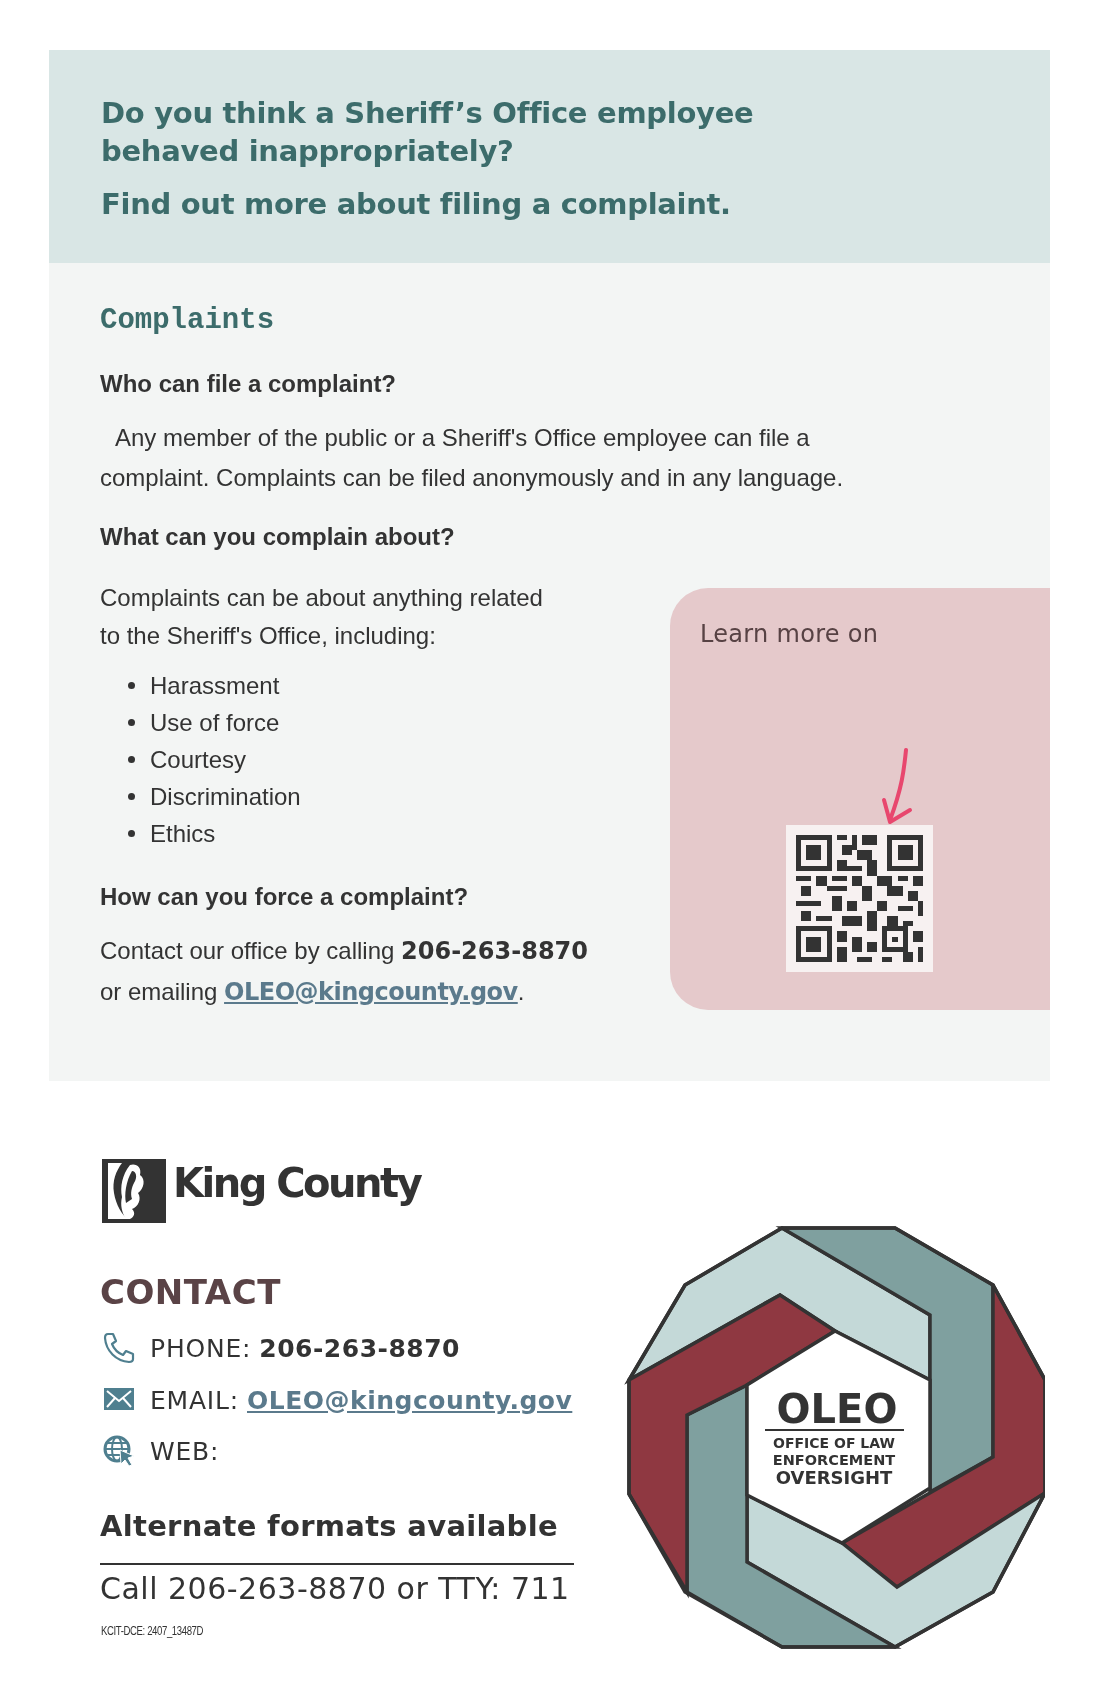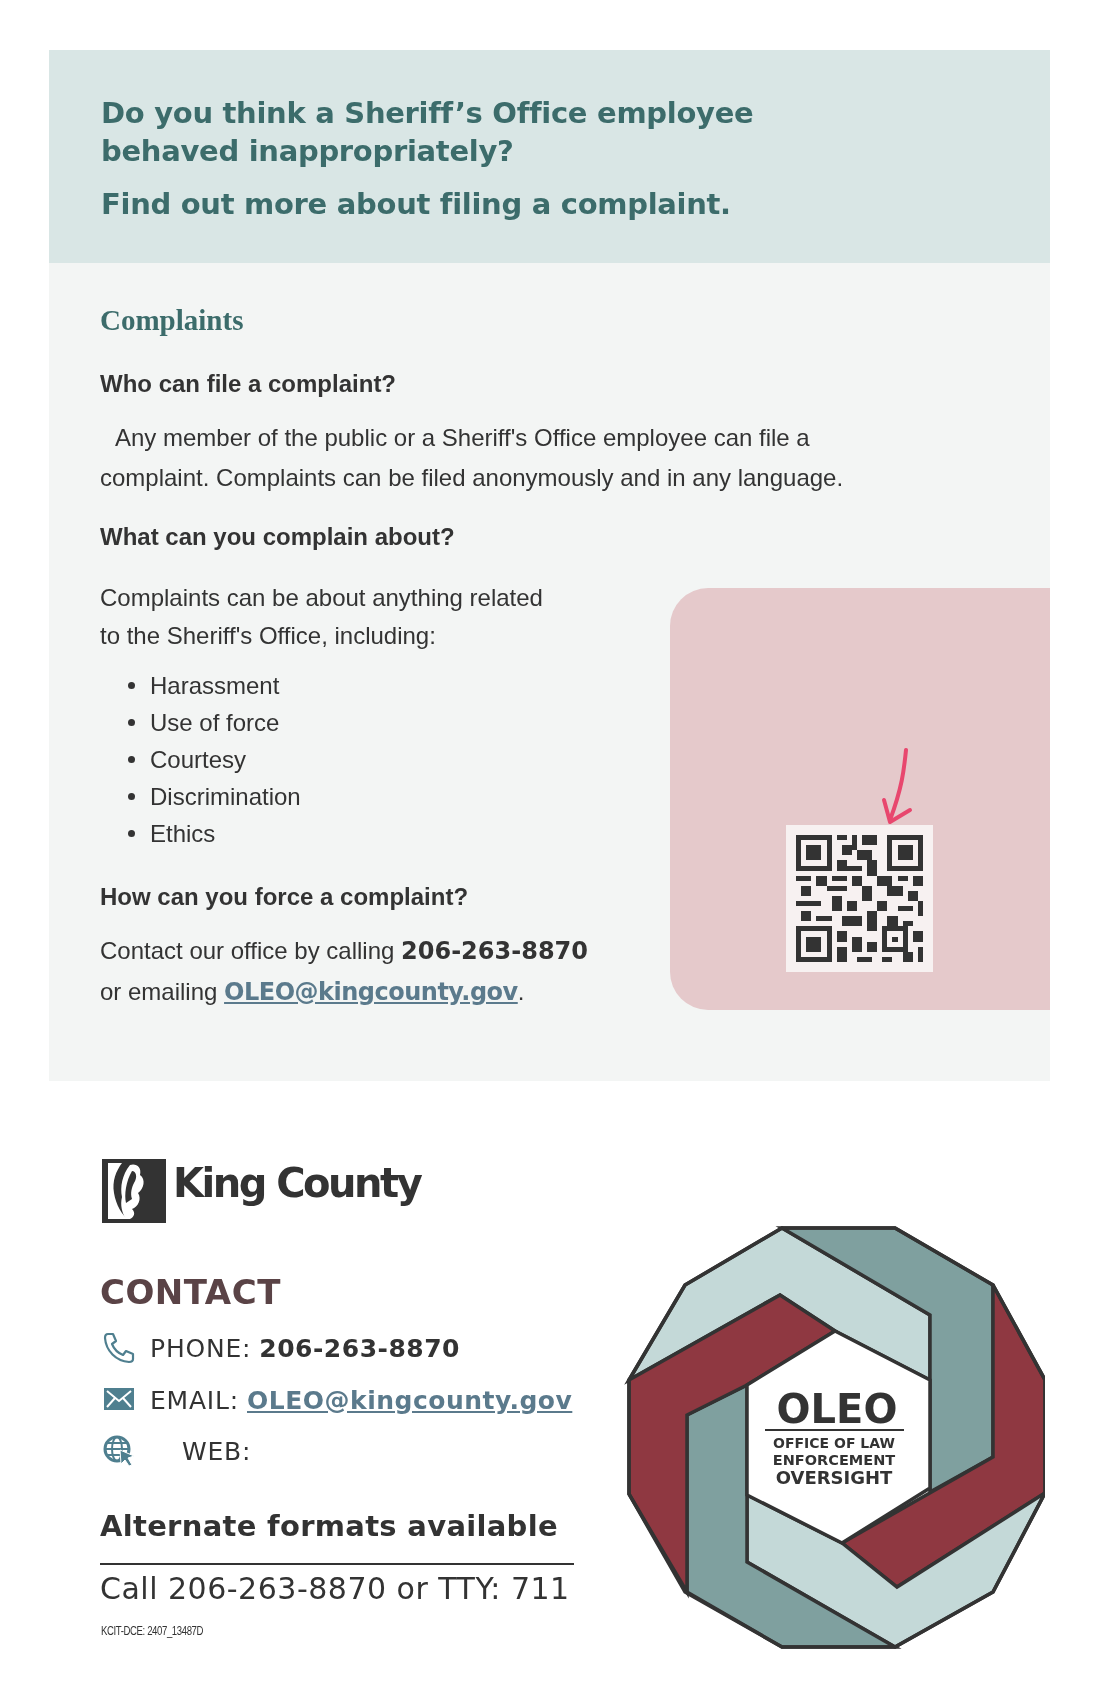--- a/index.html
+++ b/index.html
@@ -3,21 +3,21 @@
 <meta charset="utf-8">
 <style>
   html, body { margin:0; padding:0; }
   body { width:1100px; height:1700px; background:#ffffff; position:relative; overflow:hidden;
          font-family:"Liberation Sans", sans-serif; color:#333333; }
   .abs { position:absolute; }
   .band { left:49px; top:50px; width:1001px; height:213px; background:#d9e6e5; }
   .panel { left:49px; top:263px; width:1001px; height:818px; background:#f3f5f4; }
   .headline { left:101px; color:#3c6c6b; font-family:"DejaVu Sans", sans-serif; font-weight:bold;
               font-size:29px; letter-spacing:-0.3px; white-space:nowrap; }
-  .h2 { left:100px; top:304px; color:#3c6c6b; font-family:Liberation Serif, serif; font-weight:bold; font-size:29px; }
+  .h2 { left:100px; top:304px; color:#3c6c6b; font-family:Liberation Mono, monospace; font-weight:bold; font-size:29px; }
   .q { left:100px; font-weight:bold; font-size:24px; color:#333333; white-space:nowrap; }
   .p { left:100px; font-size:24px; color:#333333; white-space:nowrap; }
   .bullets { left:100px; top:667px; margin:0; padding:0; list-style:none; }
   .bullets li { position:relative; padding-left:50px; font-size:24px; height:37px; line-height:37px; color:#333; }
   .bullets li .dot { position:absolute; left:28px; top:15px; width:7px; height:7px; border-radius:50%; background:#333; }
   .link { color:#5b7a8c; text-decoration:underline; font-weight:bold; font-family:"DejaVu Sans", sans-serif; letter-spacing:-0.5px; }
   .strong { font-weight:bold; font-family:"DejaVu Sans", sans-serif; }
   .pink { left:670px; top:588px; width:380px; height:422px; background:#e5c9cb; border-radius:38px 0 0 38px; }
   .pink-text { left:700px; top:618px; font-family:"DejaVu Sans", sans-serif; font-size:24px; line-height:33px; color:#574244; letter-spacing:0.3px; }
   .pink-text b { font-weight:bold; }
@@ -66,20 +66,21 @@
 <div class="abs q" style="top:883px;">How can you force a complaint?</div>
 <div class="abs p" style="top:937px;">
   <span>Contact our office by calling </span><span class="strong">206-263-8870</span>
 </div>
 <div class="abs p" style="top:978px;">
   <span>or emailing </span><a class="link">OLEO@kingcounty.gov</a><span>.</span>
 </div>
 
 <div class="abs pink"></div>
 <div class="abs pink-text">
+  <div>Learn more on</div>
 </div>
 <svg class="abs" style="left:880px;top:748px;" width="40" height="78" viewBox="0 0 40 78">
   <path d="M26 2 C24 22 22 40 10 72" stroke="#e8476e" stroke-width="4" fill="none" stroke-linecap="round"></path>
   <path d="M4 52 L10 74 L30 62" stroke="#e8476e" stroke-width="4" fill="none" stroke-linecap="round" stroke-linejoin="round"></path>
 </svg>
 <div class="abs qr">
   <svg width="147" height="147" viewBox="0 0 29 29" shape-rendering="crispEdges">
     <rect x="2" y="2" width="7" height="7" fill="#333"></rect>
       <rect x="3" y="3" width="5" height="5" fill="#f7f1f1"></rect>
       <rect x="4" y="4" width="3" height="3" fill="#333"></rect>
@@ -159,21 +160,21 @@
 
 <div class="abs crow" style="top:1382px;">
   <svg class="ic" viewBox="0 0 34 34">
     <rect x="2" y="5" width="30" height="22" fill="#4f7f8f"></rect>
     <path d="M5 8 L17 18 L29 8 M5 24 L13 15 M29 24 L21 15" stroke="#ffffff" stroke-width="2" fill="none"></path>
   </svg>
   <span class="lbl">EMAIL:</span>
   <a class="val link">OLEO@kingcounty.gov</a>
 </div>
 
-<div class="abs crow" style="top:1433px;gap:32px;">
+<div class="abs crow" style="top:1433px;">
   <svg class="ic" viewBox="0 0 34 34">
     <circle cx="15" cy="15" r="12" fill="none" stroke="#4f7f8f" stroke-width="3"></circle>
     <ellipse cx="15" cy="15" rx="5" ry="12" fill="none" stroke="#4f7f8f" stroke-width="2"></ellipse>
     <path d="M3 15 L27 15 M5 9 L25 9 M5 21 L25 21" stroke="#4f7f8f" stroke-width="2"></path>
     <path d="M18 16 L32 22 L26 24 L30 31 L27 32 L23 26 L19 30 Z" fill="#4f7f8f" stroke="#ffffff" stroke-width="1"></path>
   </svg>
   <span class="lbl">WEB:</span>
 </div>
 
 <div class="abs alt-h">Alternate formats available</div>

